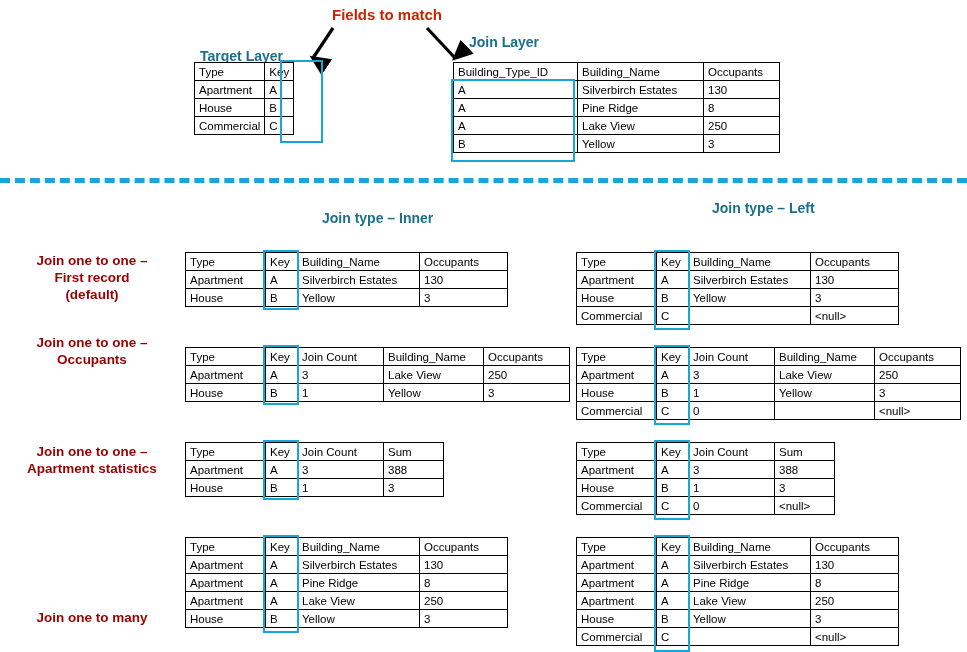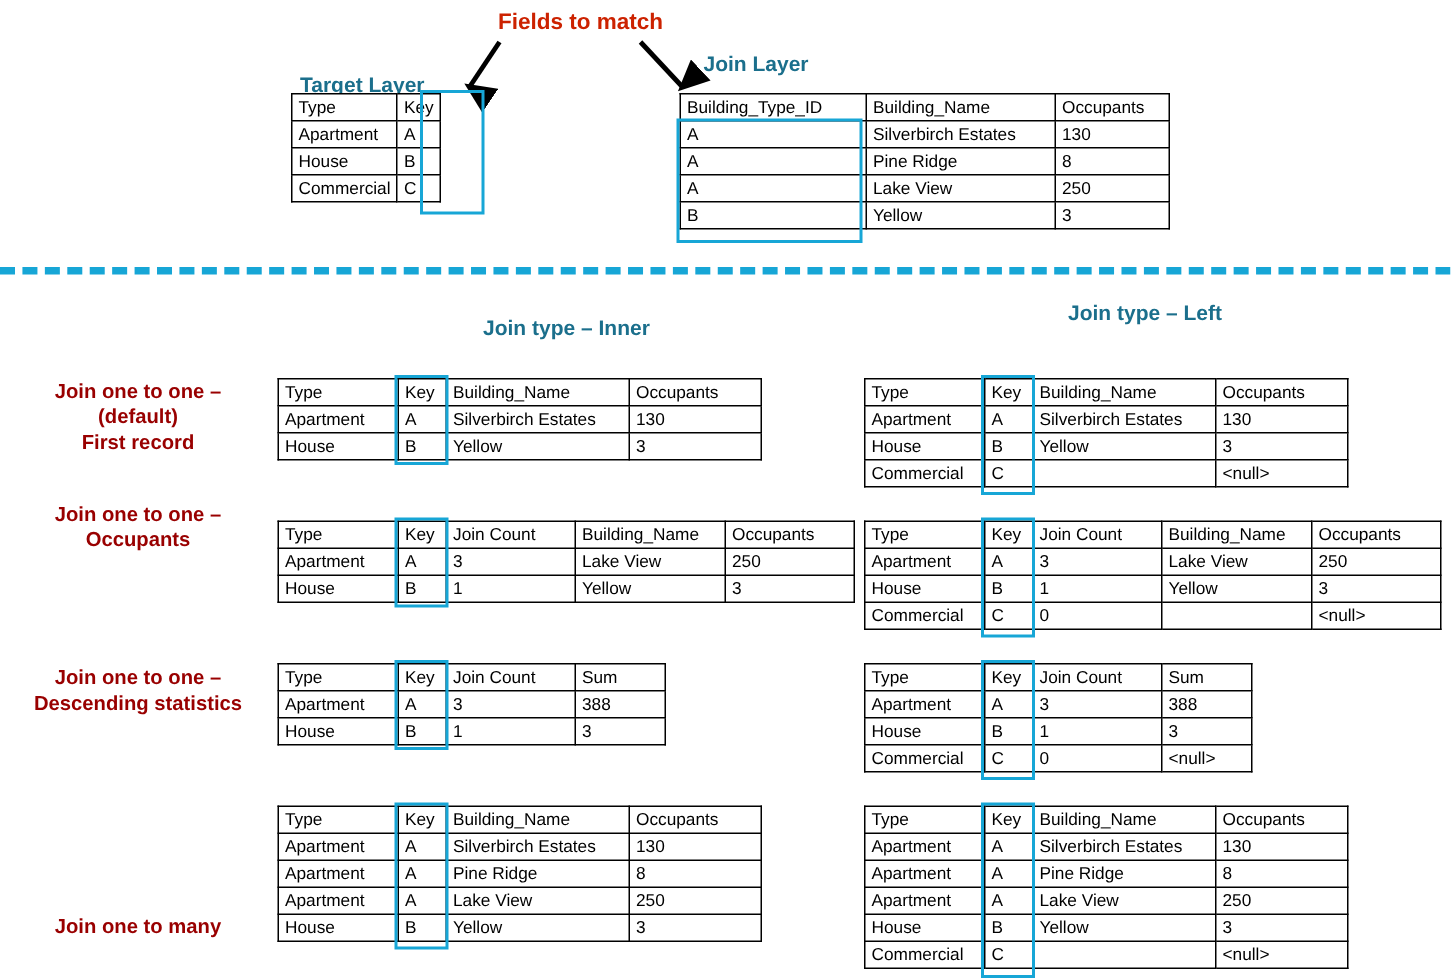--- a/index.html
+++ b/index.html
@@ -158,32 +158,32 @@
     <div class="keybox" style="left:-2px; top:17px; width:124px; height:83px;"></div>
   </div>
 
   <div class="dashline" style="left:0px; top:178px; width:967px;"></div>
 
   <div class="abs jointype-title" style="left:322px; top:210px;">Join type – Inner</div>
   <div class="abs jointype-title" style="left:712px; top:200px;">Join type – Left</div>
 
   <div class="abs row-label" style="left:8px; top:252px; width:168px;">
     <div>Join one to one –</div>
+    <div>First record</div>
     <div>(default)</div>
-    <div>First record</div>
   </div>
 
   <div class="abs row-label" style="left:8px; top:334px; width:168px;">
     <div>Join one to one –</div>
     <div>Occupants</div>
   </div>
 
   <div class="abs row-label" style="left:8px; top:443px; width:168px;">
     <div>Join one to one –</div>
-    <div>Descending statistics</div>
+    <div>Apartment statistics</div>
   </div>
 
   <div class="abs row-label" style="left:8px; top:575px; width:168px;margin-top:34px;">
     <div>Join one to many</div>
   </div>
 
   <div class="abs" style="left:185px; top:252px;">
     <table class="grid">
       <thead>
           <tr>

